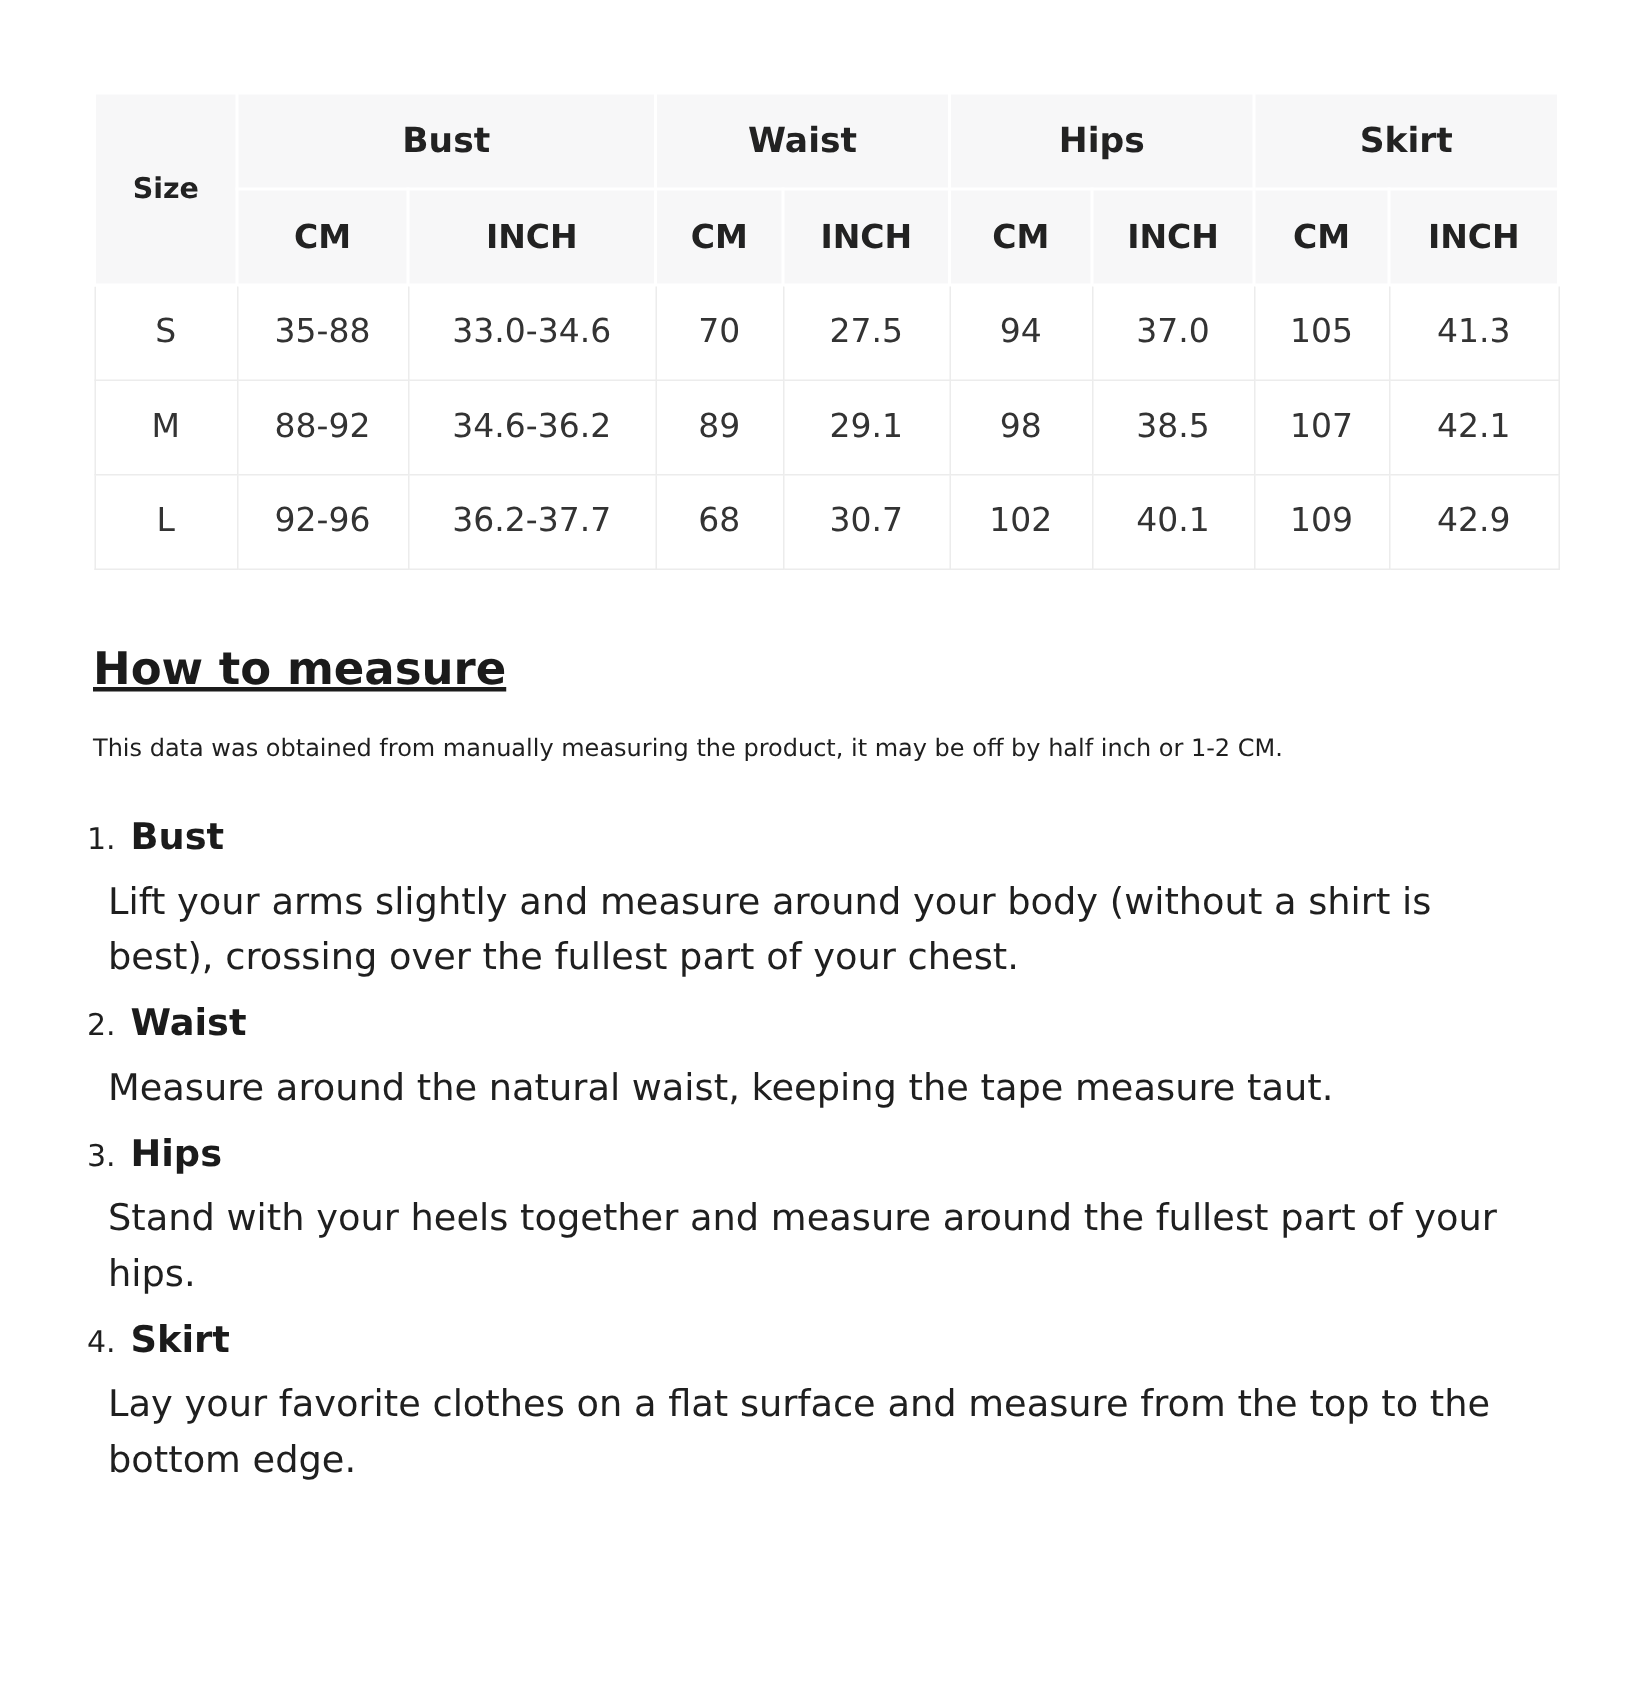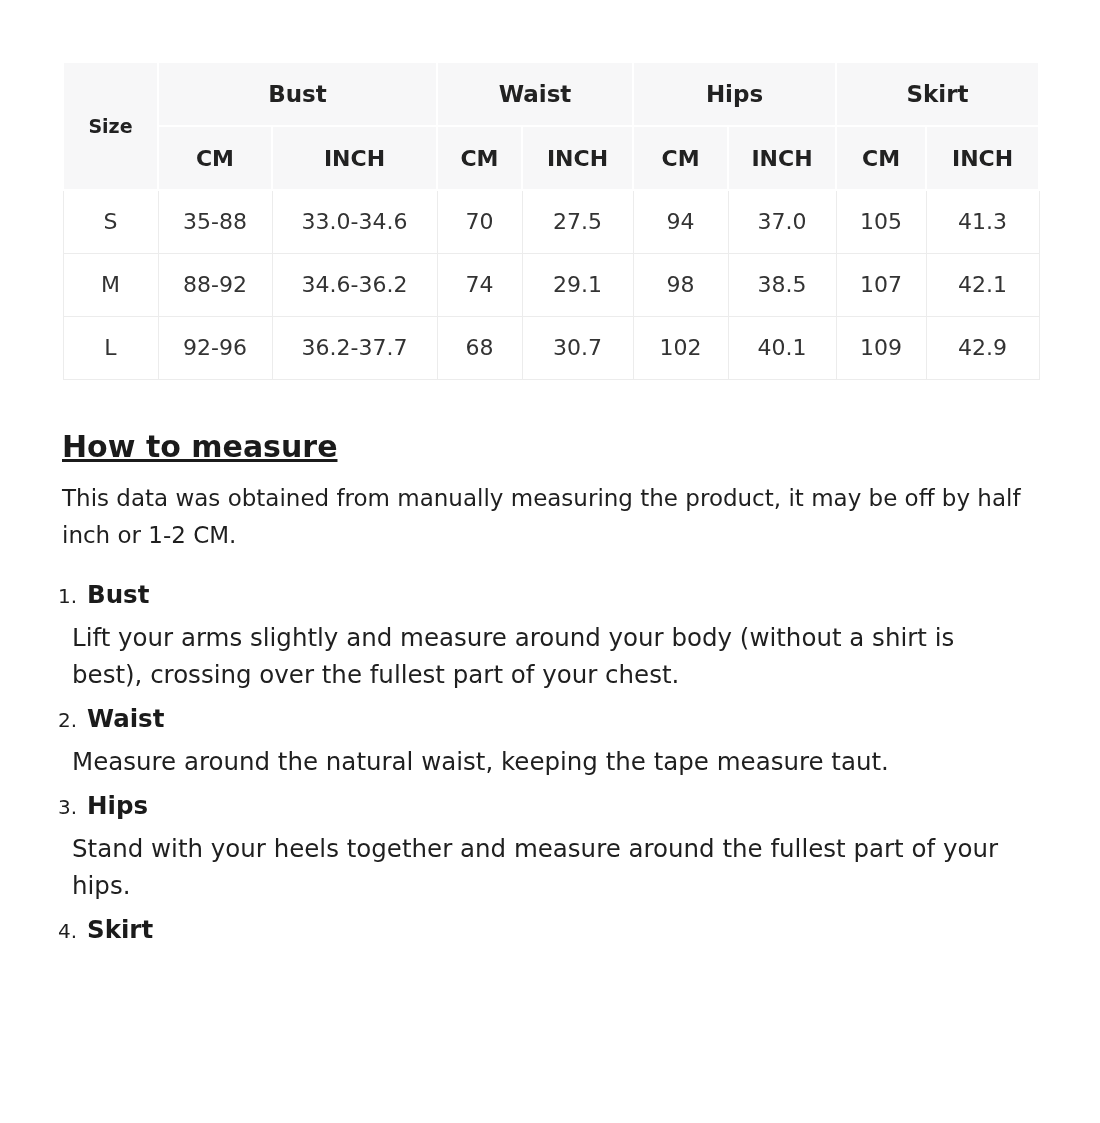--- a/index.html
+++ b/index.html
@@ -53,21 +53,21 @@
   .how-heading{
     margin-top:49px;
     font-size:30px;
     font-weight:bold;
     color:var(--heading-text);
     letter-spacing:0;
     text-decoration:underline;
   }
   .intro{
     margin-top:16px;
-    font-size:23px;
+    font-size:16px;
     line-height:37px;
     max-width:976px;
   }
   .measure-list{
     margin-top:26px;
   }
   .measure-item + .measure-item{
     margin-top:11px;
   }
   .term-row{
@@ -138,21 +138,21 @@
       <td>27.5</td>
       <td>94</td>
       <td>37.0</td>
       <td>105</td>
       <td>41.3</td>
     </tr>
     <tr>
       <td>M</td>
       <td>88-92</td>
       <td>34.6-36.2</td>
-      <td>74</td>
+      <td>89</td>
       <td>29.1</td>
       <td>98</td>
       <td>38.5</td>
       <td>107</td>
       <td>42.1</td>
     </tr>
     <tr>
       <td>L</td>
       <td>92-96</td>
       <td>36.2-37.7</td>
@@ -194,16 +194,17 @@
         <span class="term">Hips</span>
       </div>
       <p class="desc">Stand with your heels together and measure around the fullest part of your hips.</p>
     </div>
 
     <div class="measure-item">
       <div class="term-row">
         <span class="num">4.</span>
         <span class="term">Skirt</span>
       </div>
+      <p class="desc">Lay your favorite clothes on a flat surface and measure from the top to the bottom edge.</p>
     </div>
 
   </div>
 </div>
 
 </body></html>

